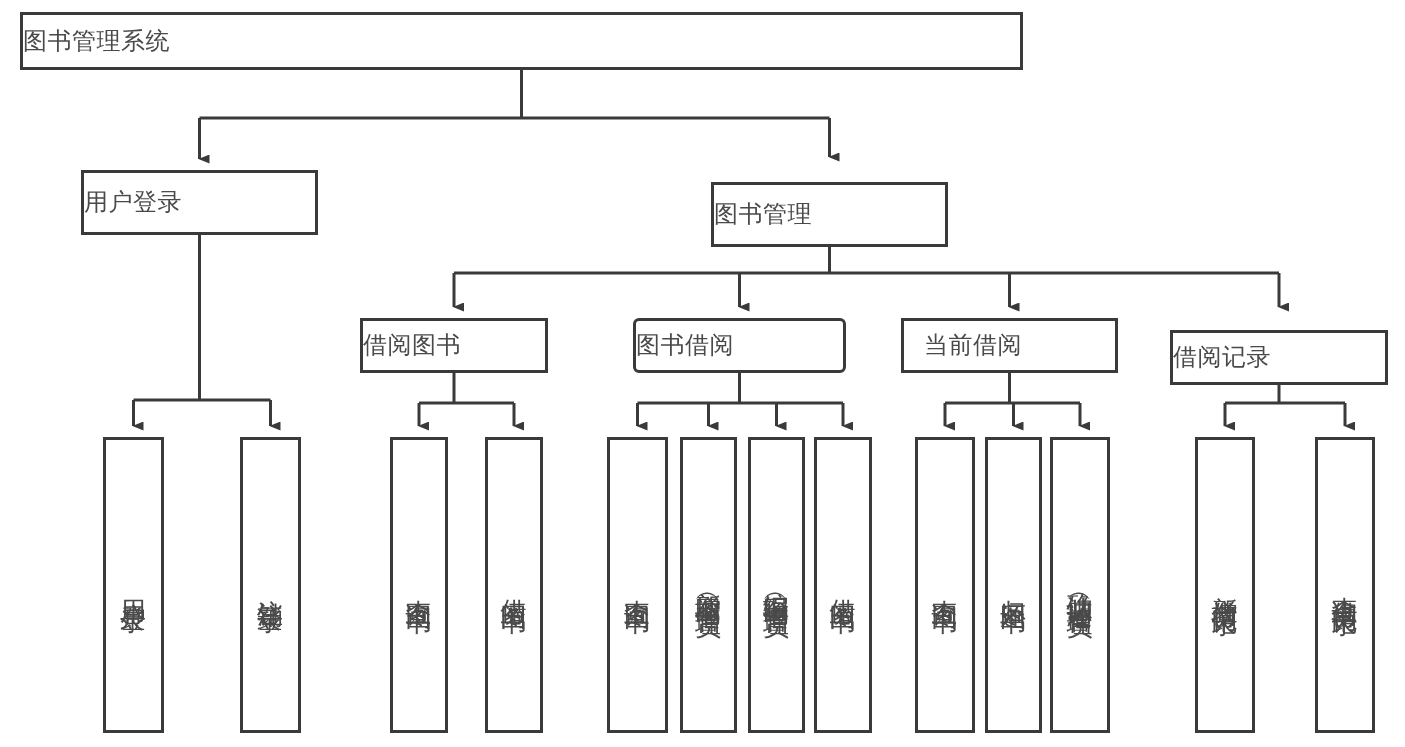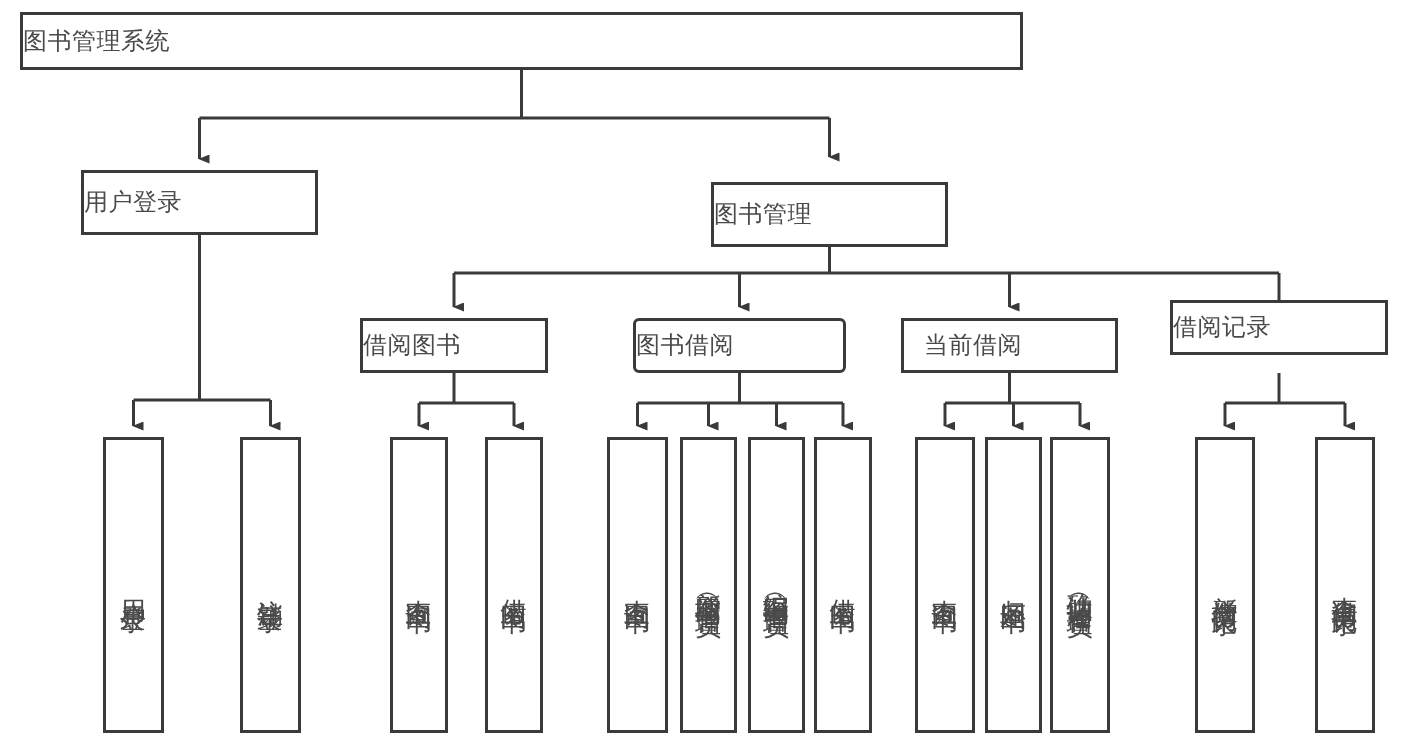--- a/index.html
+++ b/index.html
@@ -128,21 +128,21 @@
       </div>
       <div class="node horizontal" style="left: 360px; top: 318px; width: 188px; height: 55px;">
         <span class="label">借阅图书</span>
       </div>
       <div class="node horizontal" style="left: 633px; top: 318px; width: 213px; height: 55px; border-radius: 6px;">
         <span class="label">图书借阅</span>
       </div>
       <div class="node horizontal" style="left: 901px; top: 318px; width: 217px; height: 55px; padding-left: 20px;">
         <span class="label">当前借阅</span>
       </div>
-      <div class="node horizontal" style="left: 1170px; top: 300px; width: 218px; height: 55px;">
+      <div class="node horizontal" style="left: 1170px; top: 330px; width: 218px; height: 55px;">
         <span class="label">借阅记录</span>
       </div>
       <div class="node vertical" style="left: 103px; top: 437px; width: 61px; height: 296px;">
         <span class="label">用户登录</span>
       </div>
       <div class="node vertical" style="left: 240px; top: 437px; width: 61px; height: 296px;">
         <span class="label">注销登录</span>
       </div>
       <div class="node vertical" style="left: 390px; top: 437px; width: 58px; height: 296px;">
         <span class="label">查询图书</span>

